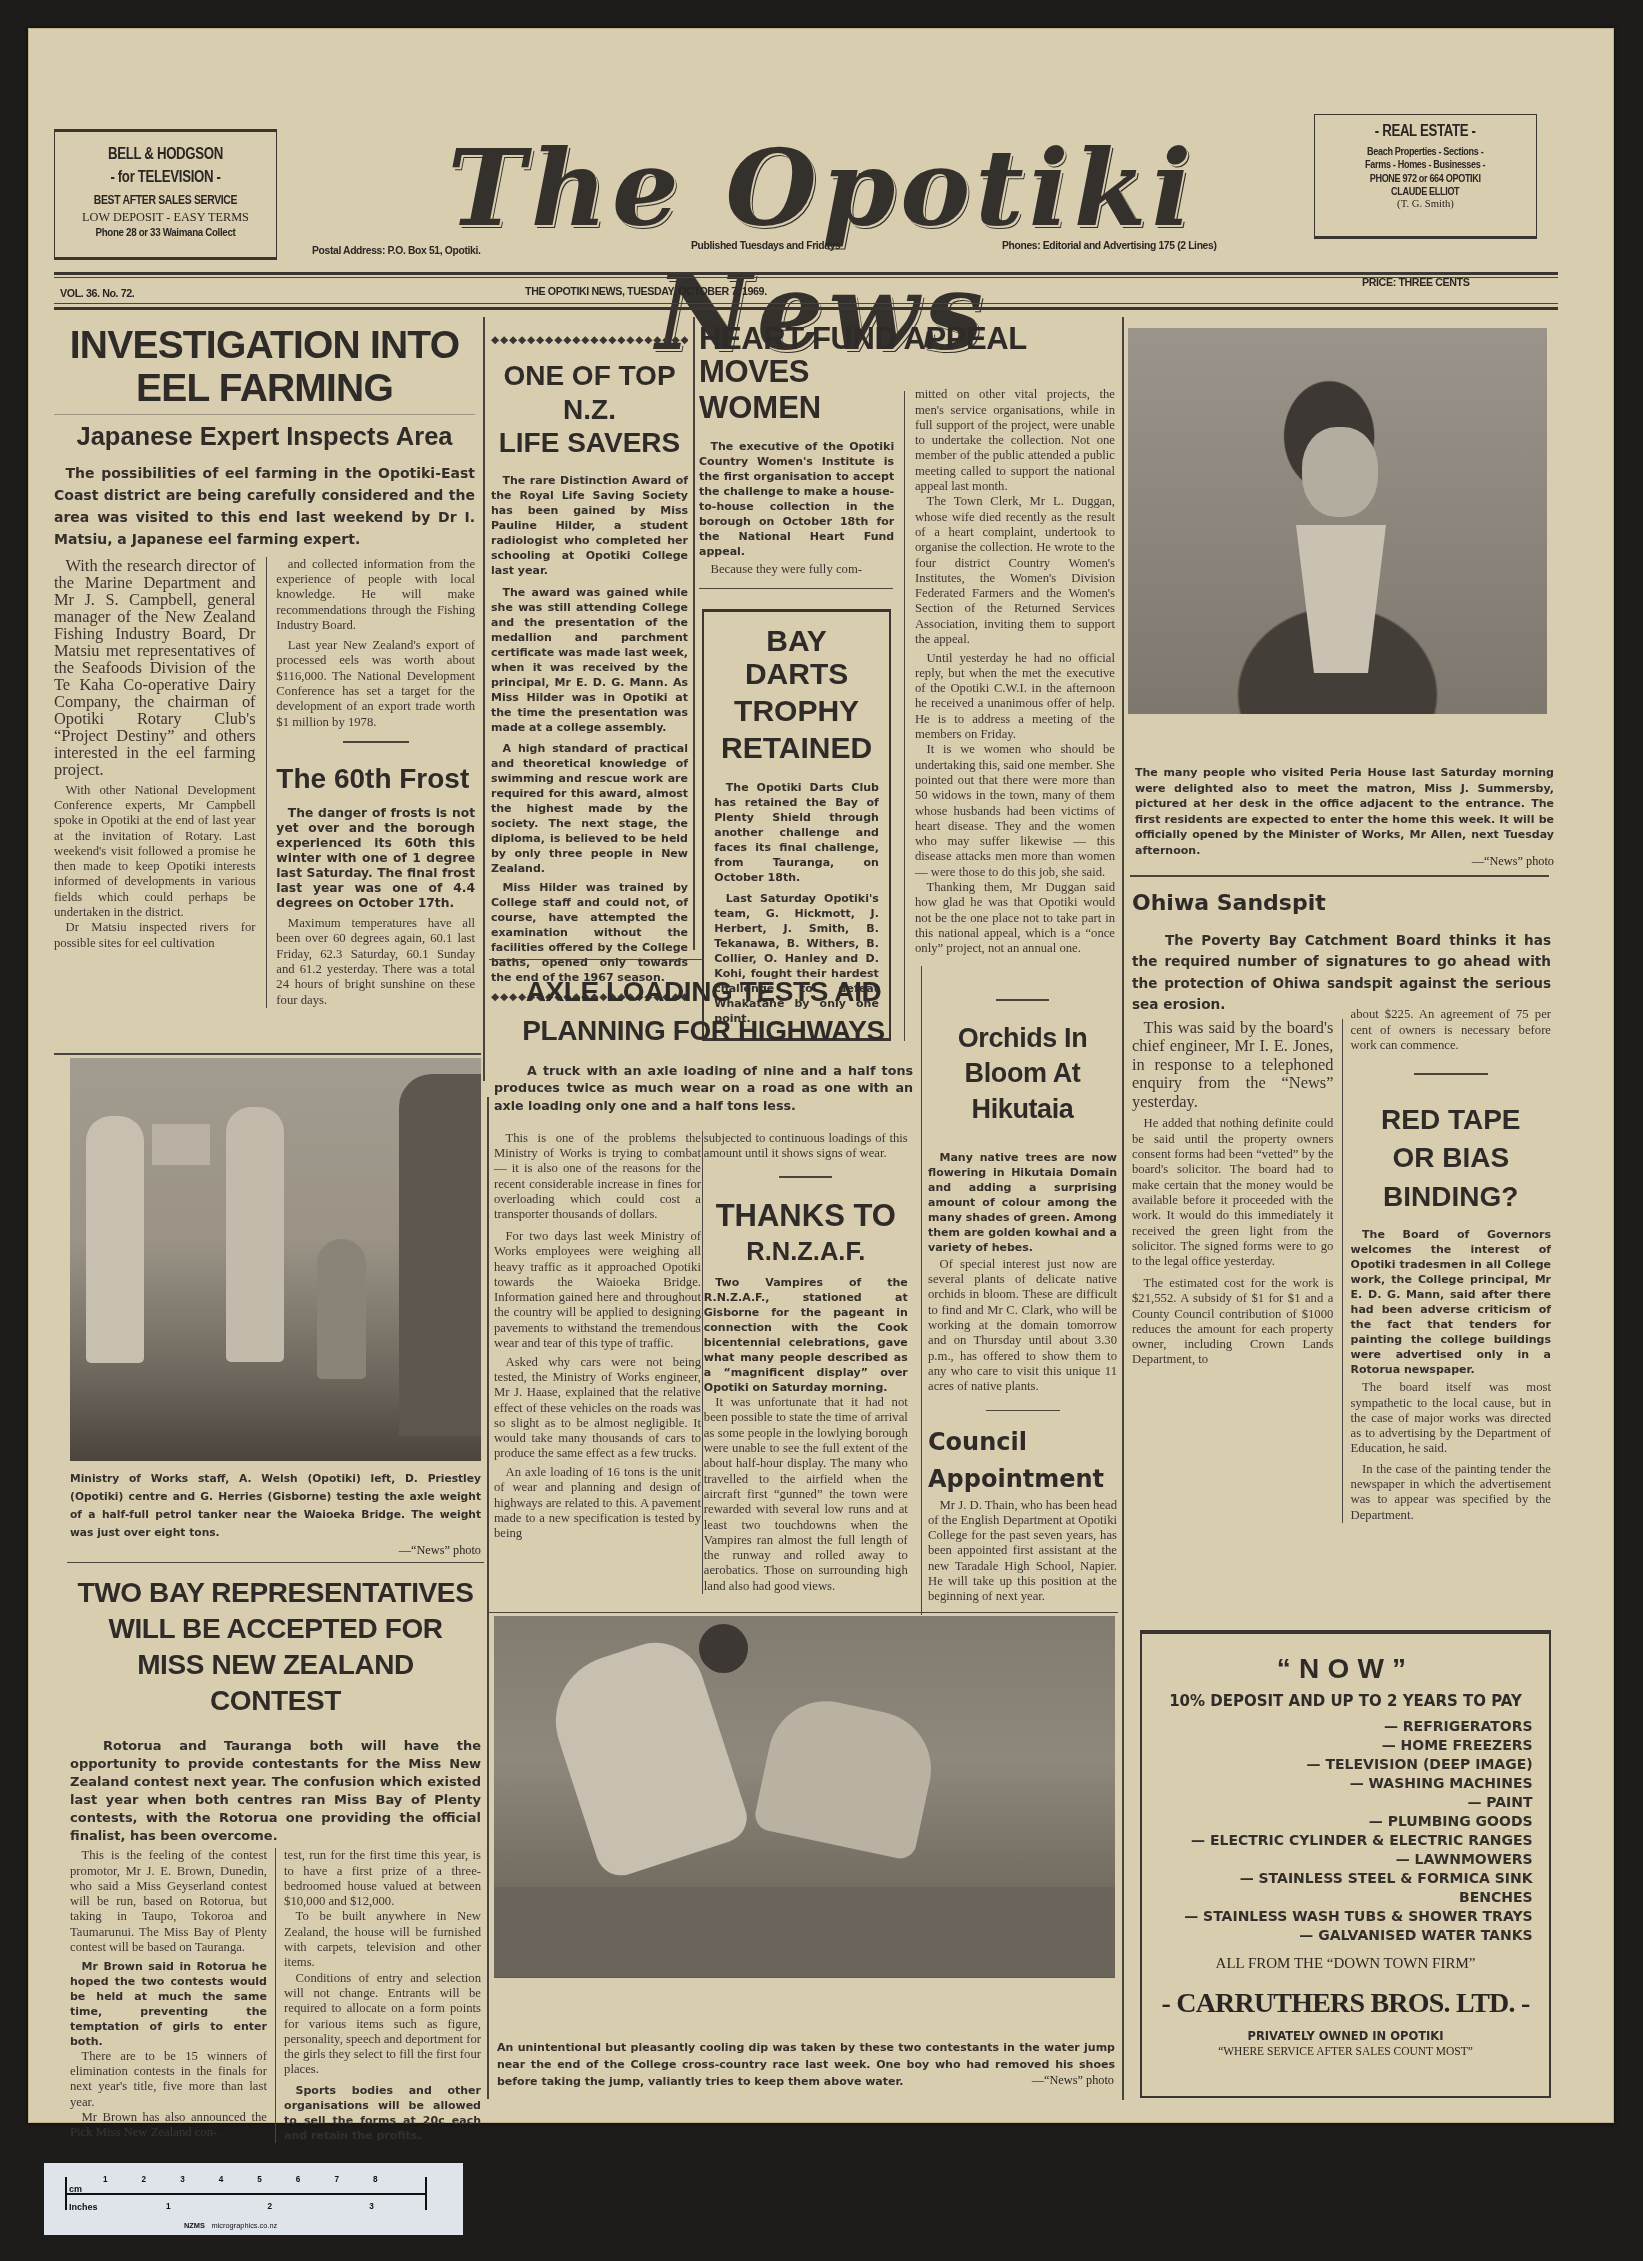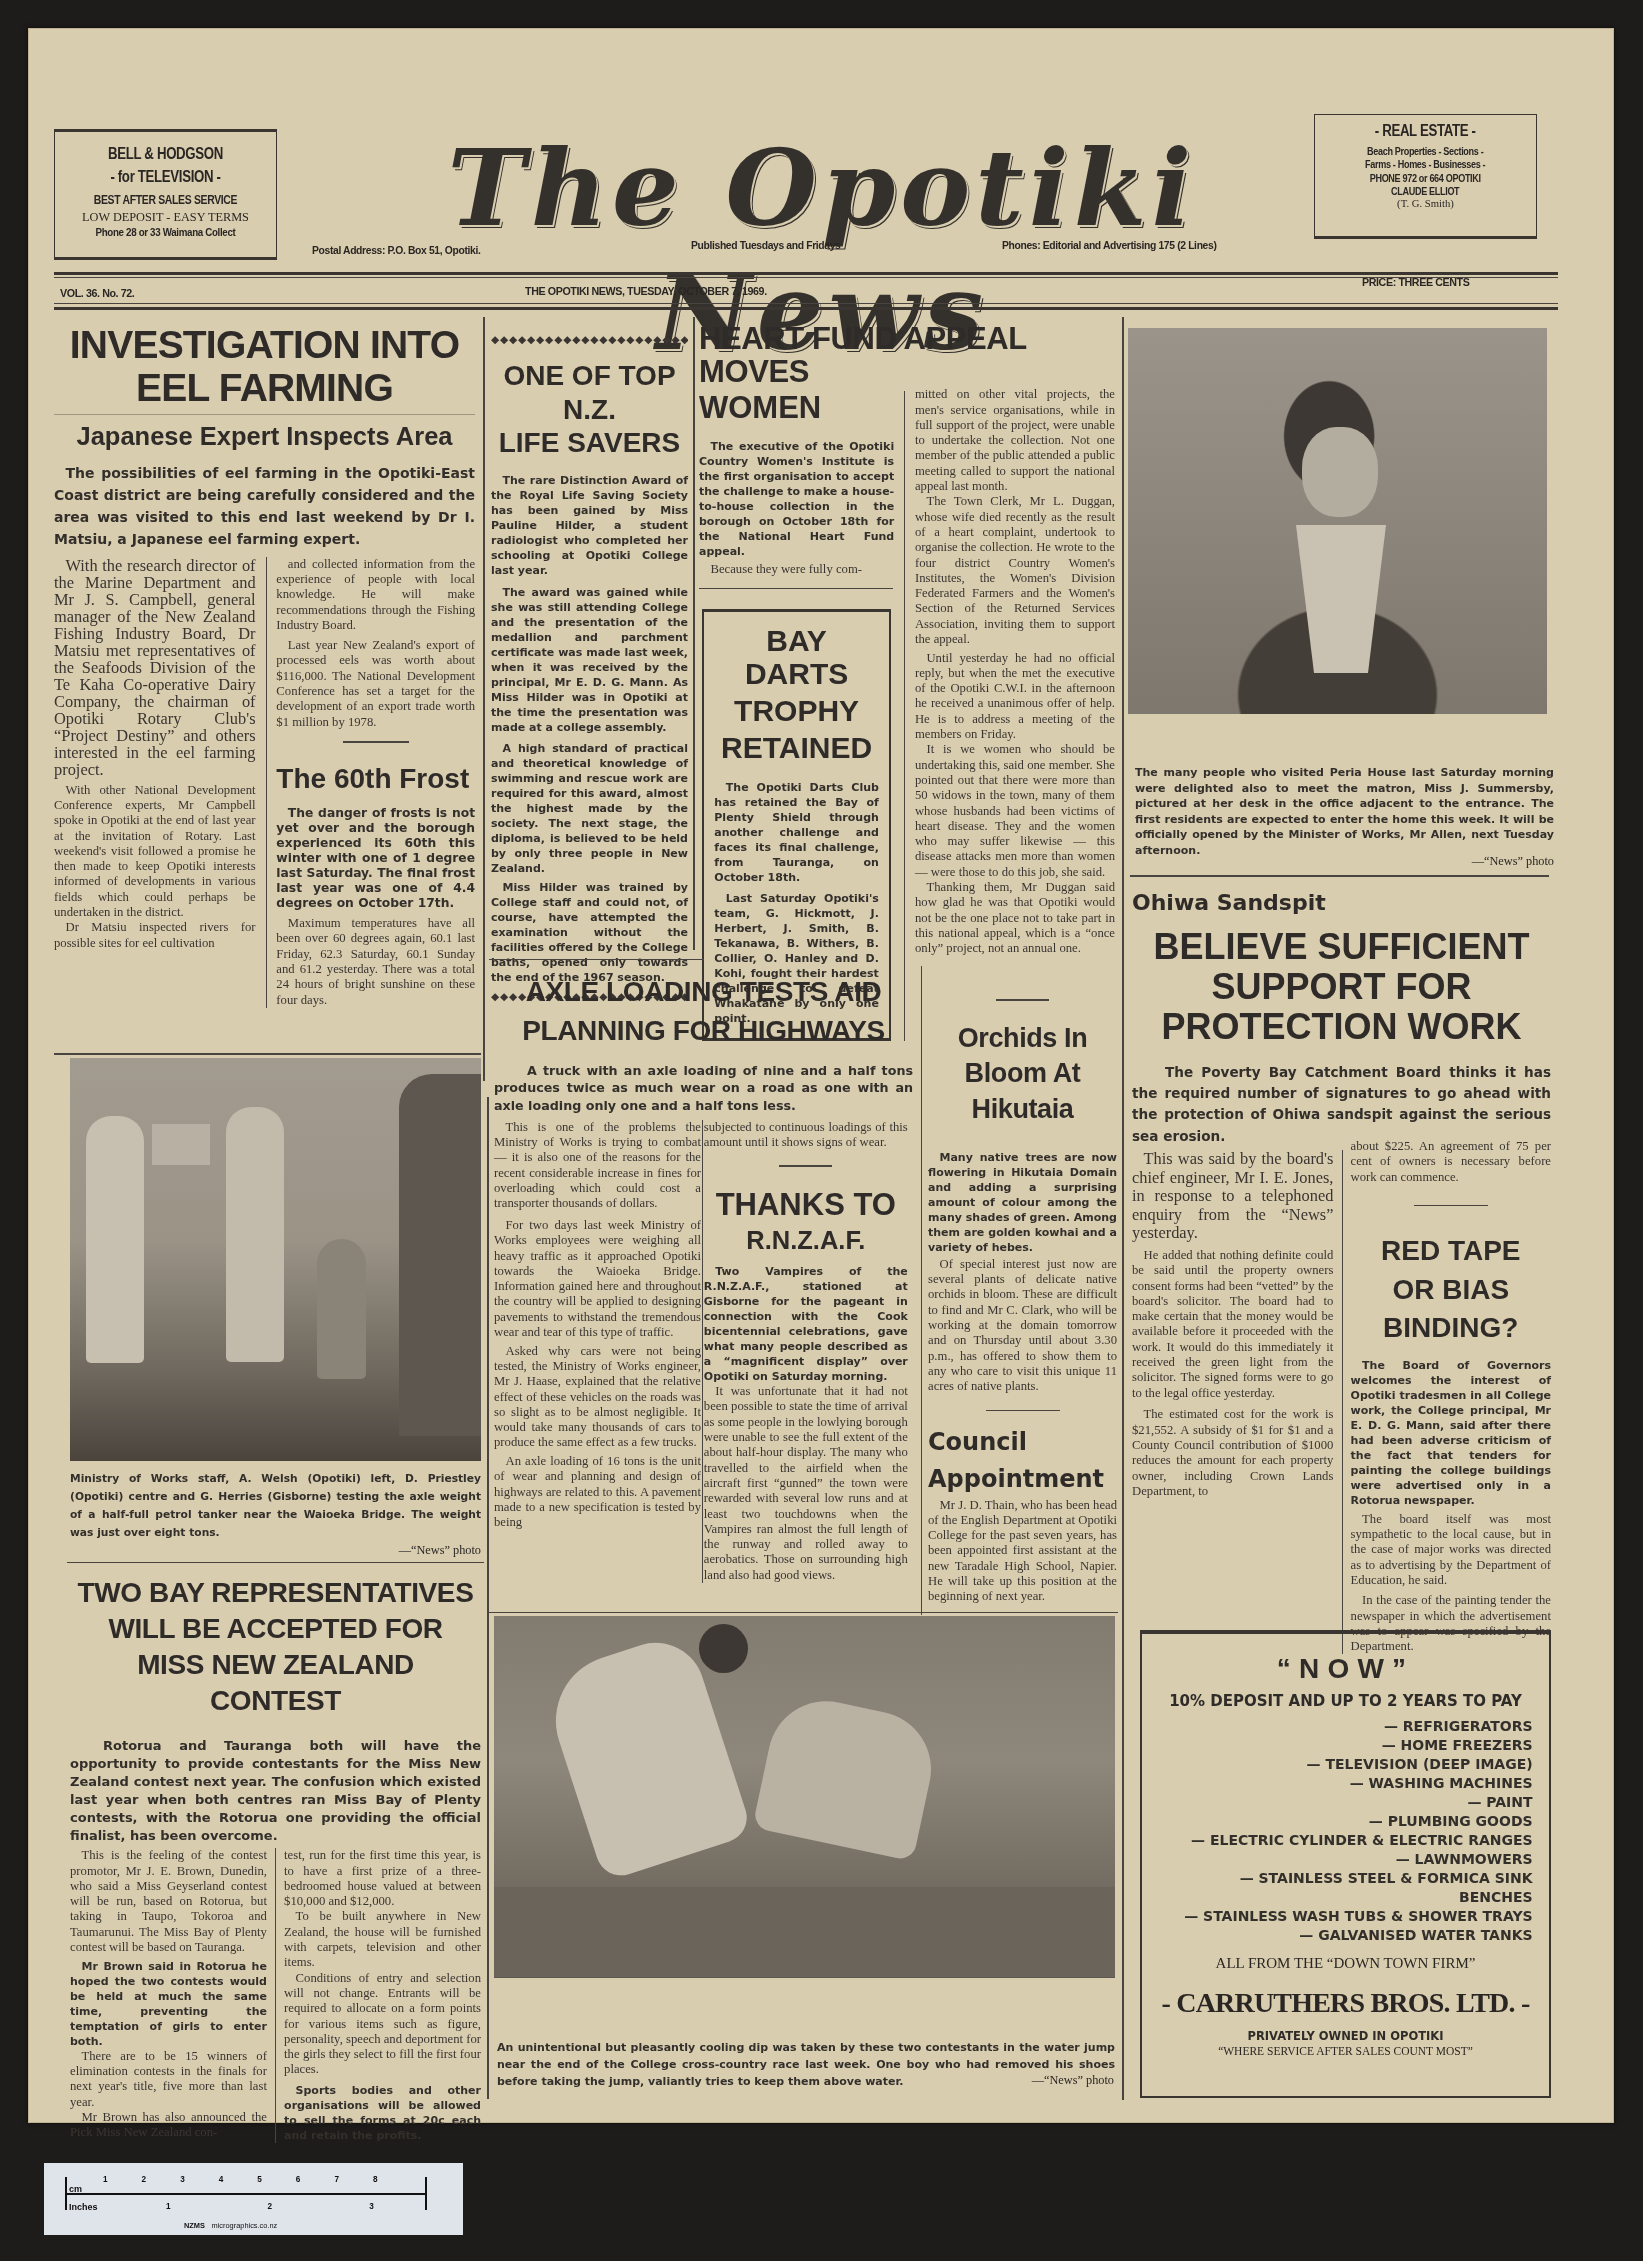--- a/index.html
+++ b/index.html
@@ -148,21 +148,20 @@
   <div class="photo" style="left:1099px;top:299px;width:419px;height:386px;background:radial-gradient(ellipse 74px 90px at 48% 28%,#3d3833 60%,transparent 62%),radial-gradient(ellipse 140px 123px at 50% 95%,#443e38 70%,transparent 72%),linear-gradient(#9b948a,#7e776d)">
     <div class="abs" style="left:174px;top:99px;width:76px;height:90px;border-radius:45%;background:#b3ad9f"></div>
     <div class="abs" style="left:168px;top:197px;width:90px;height:148px;background:#c9c2b3;clip-path:polygon(0 0,100% 0,80% 100%,20% 100%)"></div>
   </div>
   <div class="abs cap" style="left:1106px;top:736px;width:419px">The many people who visited Peria House last Saturday morning were delighted also to meet the matron, Miss J. Summersby, pictured at her desk in the office adjacent to the entrance. The first residents are expected to enter the home this week. It will be officially opened by the Minister of Works, Mr Allen, next Tuesday afternoon.</div>
   <div class="abs credit" style="left:1106px;top:825px;width:419px">—“News” photo</div>
   <div class="hr" style="left:1101px;top:846px;width:419px"></div>
 
   <div class="abs" style="left:1103px;top:861px;width:419px">
     <div class="sub" style="font-size:22px">Ohiwa Sandspit</div>
-    <div class="hl" style="font-size:36px;line-height:40px;margin-top:11.5px;padding:0 11.5px">BELIEVE SUFFICIENT SUPPORT FOR PROTECTION WORK</div>
     <div class="lead" style="font-size:13.6px;line-height:21.4px;margin-top:15px">
         <p style="text-indent:33px">The Poverty Bay Catchment Board thinks it has the required number of signatures to go ahead with the protection of Ohiwa sandspit against the serious sea erosion.</p>
       </div>
     <div style="display:flex;gap:8.2px;margin-top:3.3px">
       <div style="width:205px">
         <div class="body" style="font-size:16.4px;line-height:18.5px">
             <p>This was said by the board's chief engineer, Mr I. E. Jones, in response to a telephoned enquiry from the “News” yesterday.</p>
           </div>
         <div class="body" style="margin-top:5px">
           <p>He added that nothing definite could be said until the property owners consent forms had been “vetted” by the board's solicitor. The board had to make certain that the money would be available before it proceeded with the work. It would do this immediately it received the green light from the solicitor. The signed forms were to go to the legal office yesterday.</p>
@@ -258,21 +257,21 @@
     </div>
   </div>
 
   <div class="hr" style="left:460px;top:930px;width:215px;height:0.8px"></div>
   <div class="abs" style="left:465px;top:943px;width:419px">
     <div class="hl" style="font-size:28px;line-height:39px;letter-spacing:-0.4px">AXLE LOADING TESTS AID</div>
     <div class="hl" style="font-size:28px;line-height:39px;letter-spacing:-0.4px">PLANNING FOR HIGHWAYS</div>
     <div class="lead" style="font-size:12.7px;line-height:17.7px;margin-top:11.5px">
         <p style="text-indent:33px">A truck with an axle loading of nine and a half tons produces twice as much wear on a road as one with an axle loading only one and a half tons less.</p>
       </div>
-    <div style="display:flex;gap:1px;margin-top:5px">
+    <div style="display:flex;gap:1px;margin-top:16px">
       <div class="body" style="width:207px">
         <p>This is one of the problems the Ministry of Works is trying to combat — it is also one of the reasons for the recent considerable increase in fines for overloading which could cost a transporter thousands of dollars.</p>
         <p style="margin-top:6.6px">For two days last week Ministry of Works employees were weighing all heavy traffic as it approached Opotiki towards the Waioeka Bridge. Information gained here and throughout the country will be applied to designing pavements to withstand the tremendous wear and tear of this type of traffic.</p>
         <p style="margin-top:3.3px">Asked why cars were not being tested, the Ministry of Works engineer, Mr J. Haase, explained that the relative effect of these vehicles on the roads was so slight as to be almost negligible. It would take many thousands of cars to produce the same effect as a few trucks.</p>
         <p style="margin-top:3.3px">An axle loading of 16 tons is the unit of wear and planning and design of highways are related to this. A pavement made to a new specification is tested by being</p>
       </div>
       <div style="width:0.8px;background:#4a4440"></div>
       <div style="width:204px">
         <div class="body">
             <p style="text-indent:0">subjected to continuous loadings of this amount until it shows signs of wear.</p>

